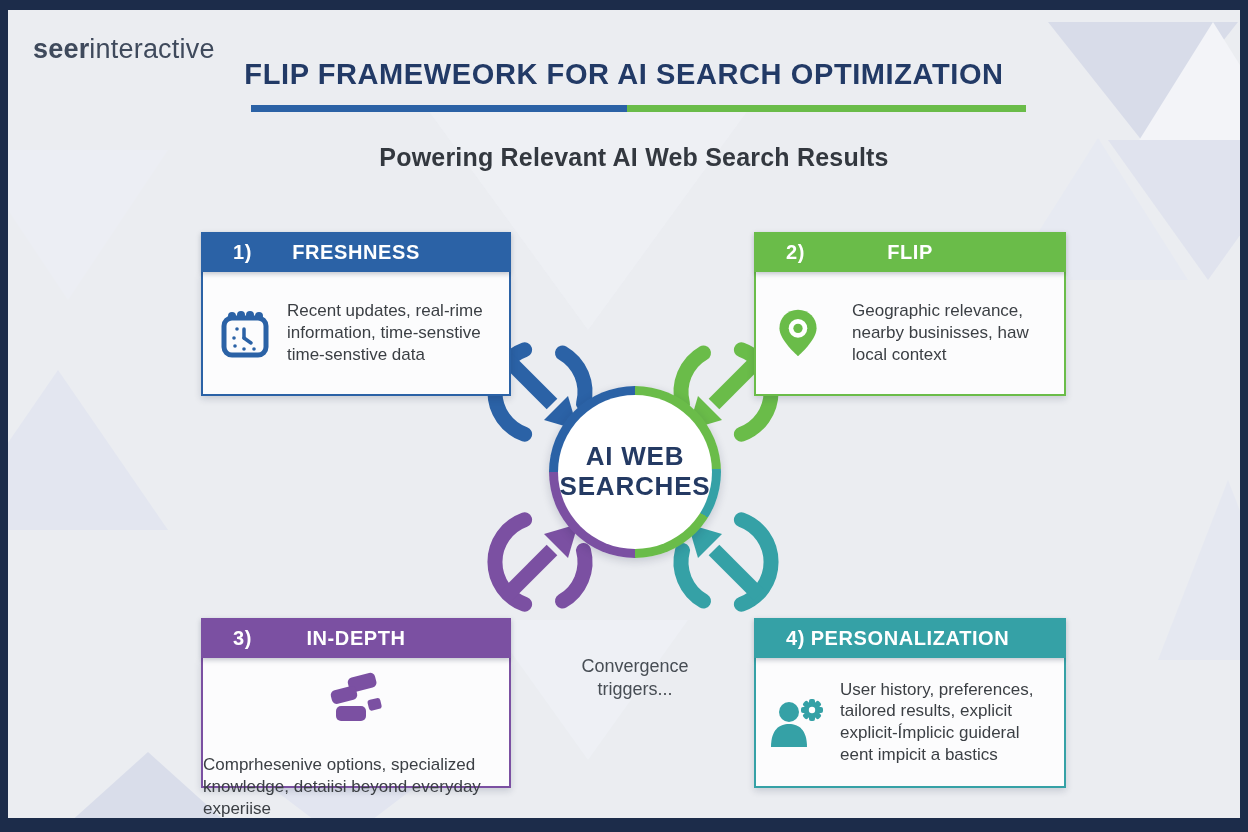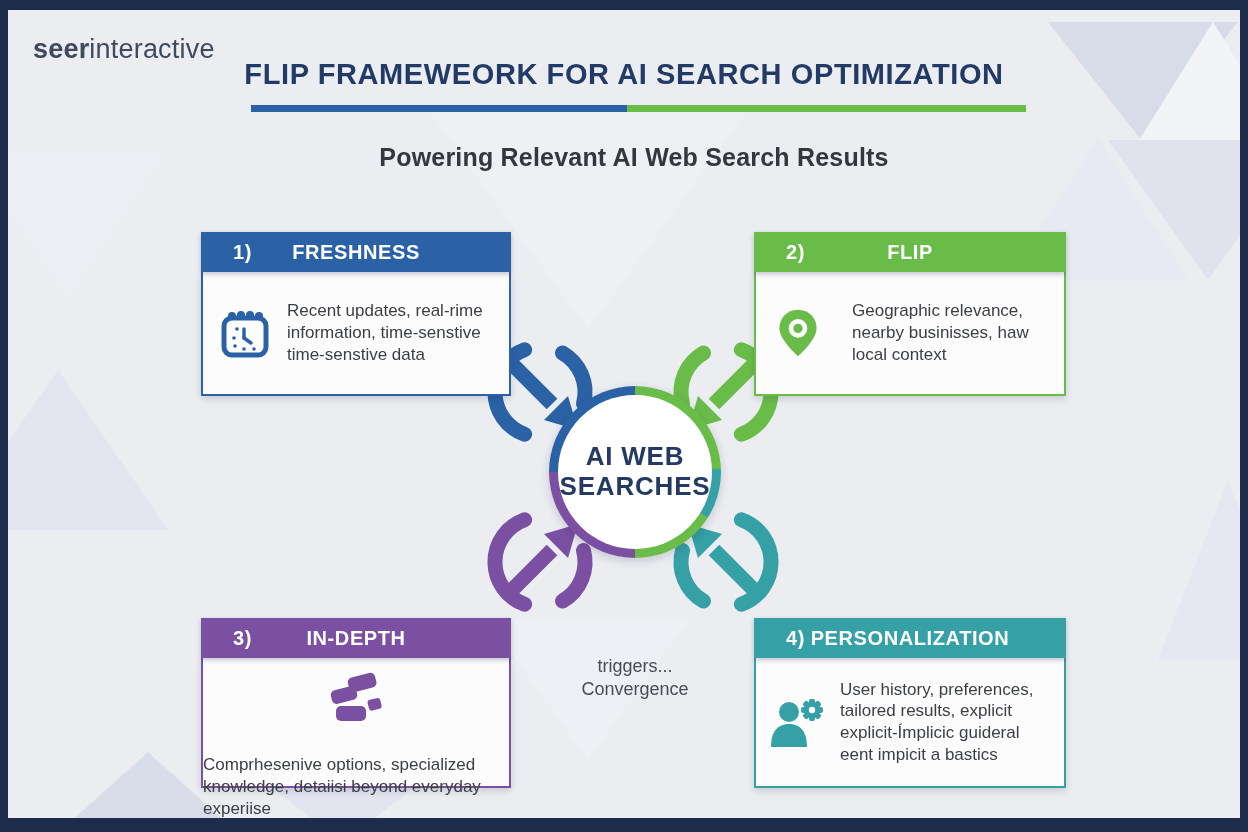--- a/index.html
+++ b/index.html
@@ -113,22 +113,22 @@
       </svg>
 
     <div class="hub">
       <div class="hub-inner">
         <div>AI WEB</div>
         <div>SEARCHES</div>
       </div>
     </div>
 
     <div class="caption">
+      <div>Convergence</div>
       <div>triggers...</div>
-      <div>Convergence</div>
     </div>
 
     <div class="card c-blue" style="left:193px;top:222px;width:310px;">
       <div class="card-header">
         <span class="card-num">1)</span>
         <span>FRESHNESS</span>
       </div>
       <div class="card-body" style="height:122px;">
         <div class="icon-col">
           <svg width="56" height="56" viewBox="0 0 56 56">

